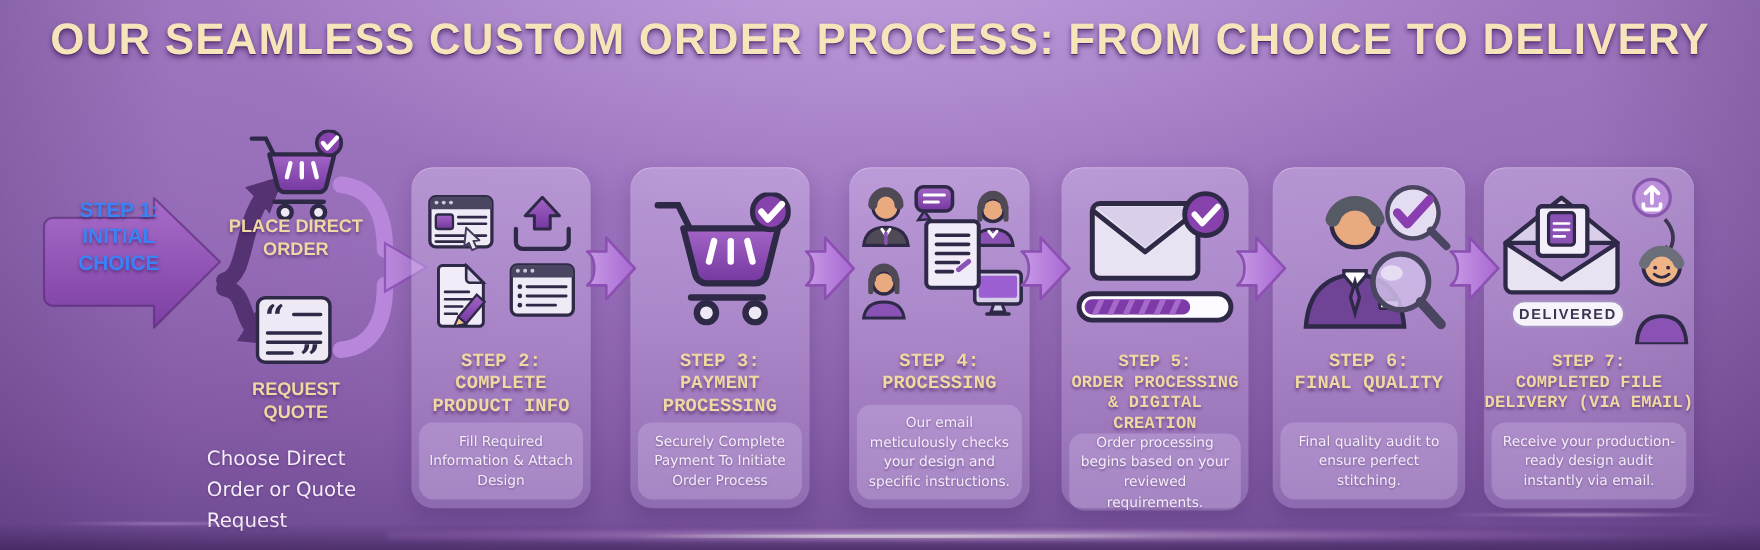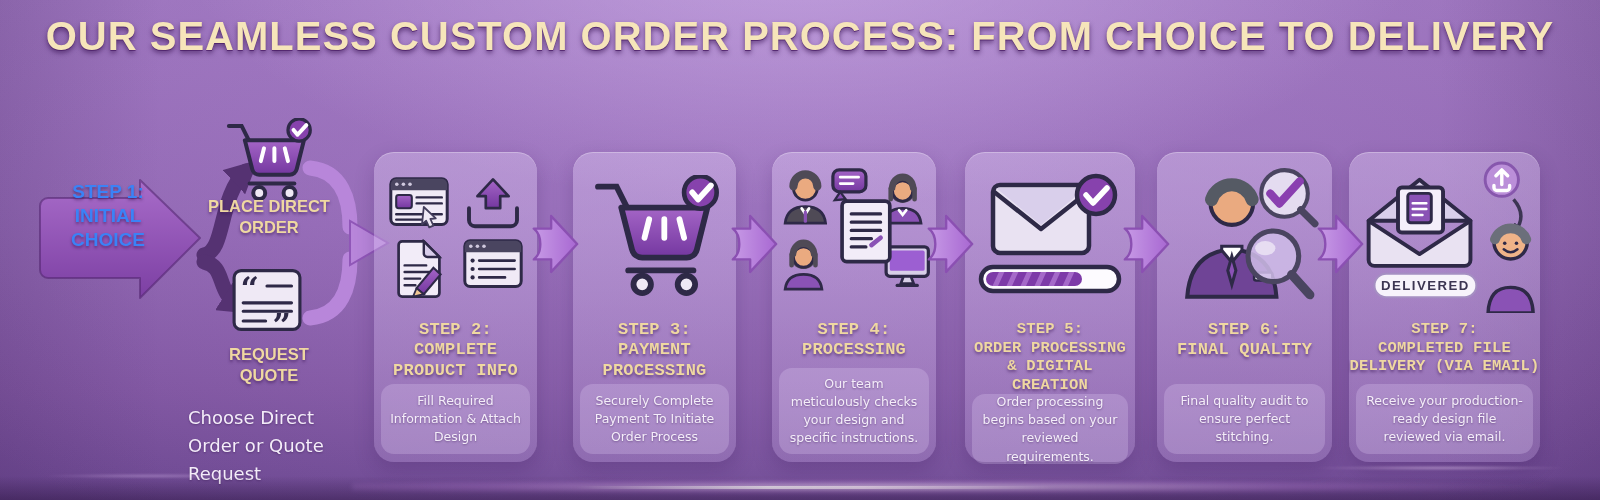--- a/index.html
+++ b/index.html
@@ -226,21 +226,21 @@
       <path d="M10 134 q2 -16 20 -16 q18 0 20 16 z" fill="#8a52b5" stroke="#2e2947" stroke-width="3"></path>
       <rect x="72" y="38" width="52" height="66" rx="5" fill="#f2ecf8" stroke="#2e2947" stroke-width="4"></rect>
       <path d="M82 52 H114 M82 61 H114 M82 70 H114 M82 79 H104 M82 88 H98" stroke="#2e2947" stroke-width="3.5" stroke-linecap="round"></path>
       <path d="M104 86 l10 -8" stroke="#8a52b5" stroke-width="5" stroke-linecap="round"></path>
     </svg>
   </div>
   <div class="card-title">
     <div>STEP 4:</div>
     <div>PROCESSING</div>
   </div>
-  <div class="desc">Our team meticulously checks your design and specific instructions.</div>
+  <div class="desc">Our email meticulously checks your design and specific instructions.</div>
 </div>
 
 <div class="card card-5">
   <div class="icon-zone">
     <svg width="150" height="132" viewBox="0 0 150 132">
       <rect x="18" y="16" width="96" height="68" rx="7" fill="#e9e2f2" stroke="#2e2947" stroke-width="4.5"></rect>
       <path d="M21 19 h90 L66 56 z" fill="#d9cfeb"></path>
       <path d="M18 22 L66 60 L114 22" fill="none" stroke="#2e2947" stroke-width="4.5" stroke-linejoin="round"></path>
       <circle cx="121" cy="26" r="19" fill="#8742ad" stroke="#2e2947" stroke-width="4.5"></circle>
       <path d="M111 26 l7 8 l14 -15" fill="none" stroke="#fff" stroke-width="5.5" stroke-linecap="round" stroke-linejoin="round"></path>
@@ -315,21 +315,21 @@
         <path d="M156 93 q7 6 14 0" stroke="#2e2947" stroke-width="2.5" fill="none" stroke-linecap="round"></path>
         <path d="M140 158 q1 -26 23 -26 q22 0 23 26 z" fill="#8a52b5" stroke="#2e2947" stroke-width="3.5"></path>
       </g>
     </svg>
   </div>
   <div class="card-title">
     <div>STEP 7:</div>
     <div>COMPLETED FILE</div>
     <div>DELIVERY (VIA EMAIL)</div>
   </div>
-  <div class="desc">Receive your production-ready design file reviewed via email.</div>
+  <div class="desc">Receive your production-ready design audit instantly via email.</div>
 </div>
 
 <svg class="abs flow-arrow fa-1" viewBox="0 0 54 66">
   <path d="M5 17 H23 V4 L50 33 L23 62 V49 H5 C14 42 14 24 5 17 Z" fill="url(#gradLight)" stroke="#8b50b2" stroke-width="2.5" stroke-linejoin="round"></path>
 </svg>
 <svg class="abs flow-arrow fa-2" viewBox="0 0 54 66">
   <path d="M5 17 H23 V4 L50 33 L23 62 V49 H5 C14 42 14 24 5 17 Z" fill="url(#gradLight)" stroke="#8b50b2" stroke-width="2.5" stroke-linejoin="round"></path>
 </svg>
 <svg class="abs flow-arrow fa-3" viewBox="0 0 54 66">
   <path d="M5 17 H23 V4 L50 33 L23 62 V49 H5 C14 42 14 24 5 17 Z" fill="url(#gradLight)" stroke="#8b50b2" stroke-width="2.5" stroke-linejoin="round"></path>

